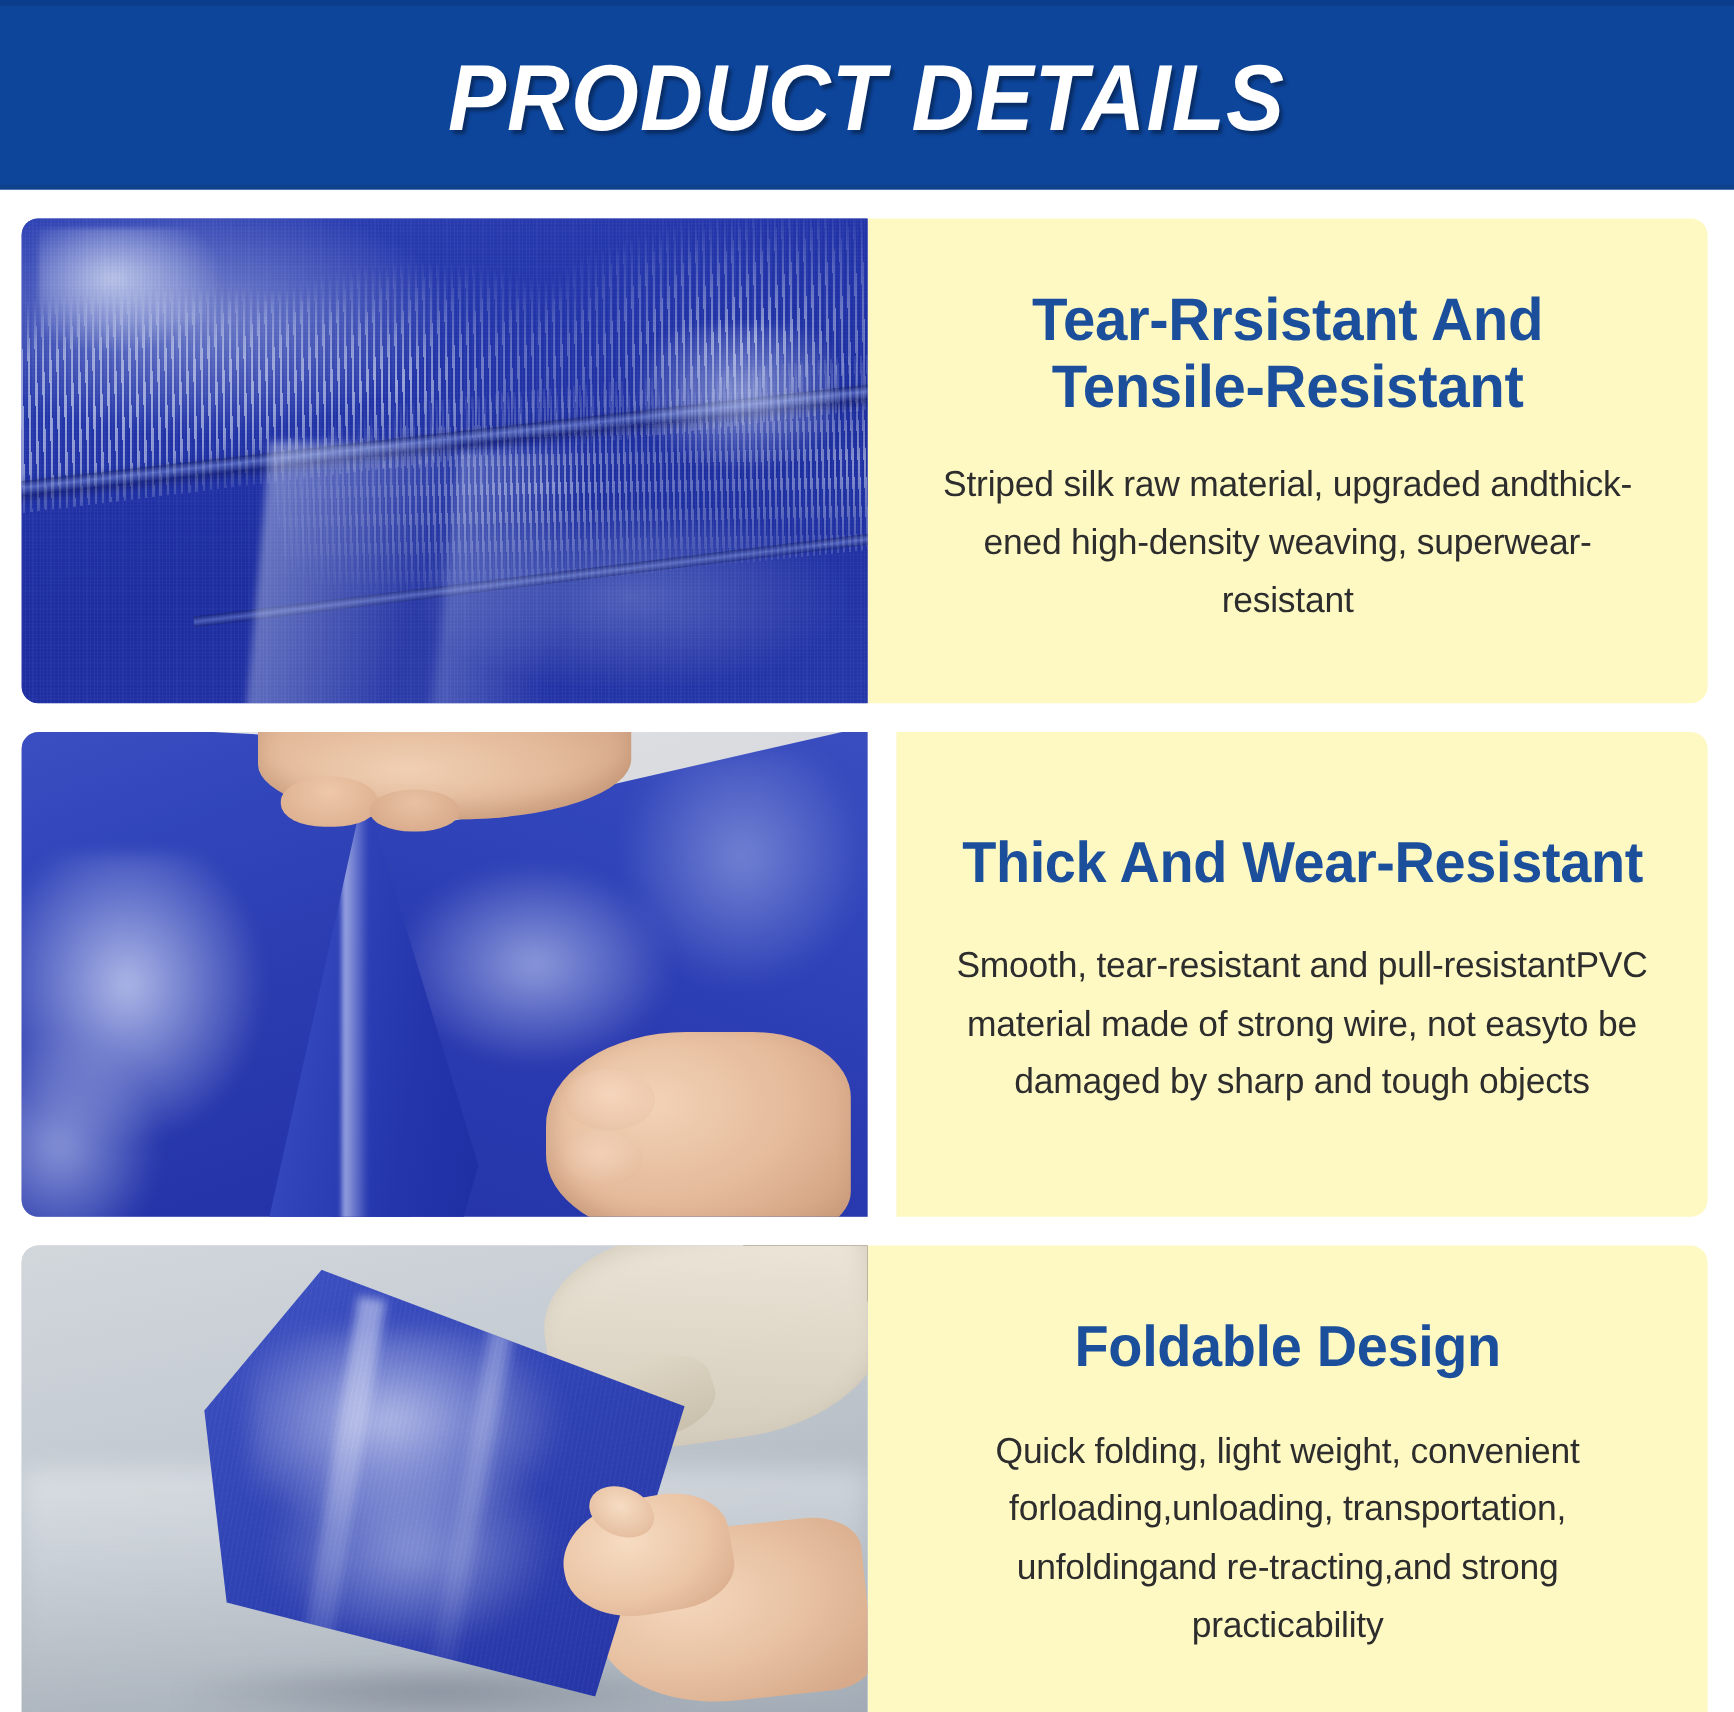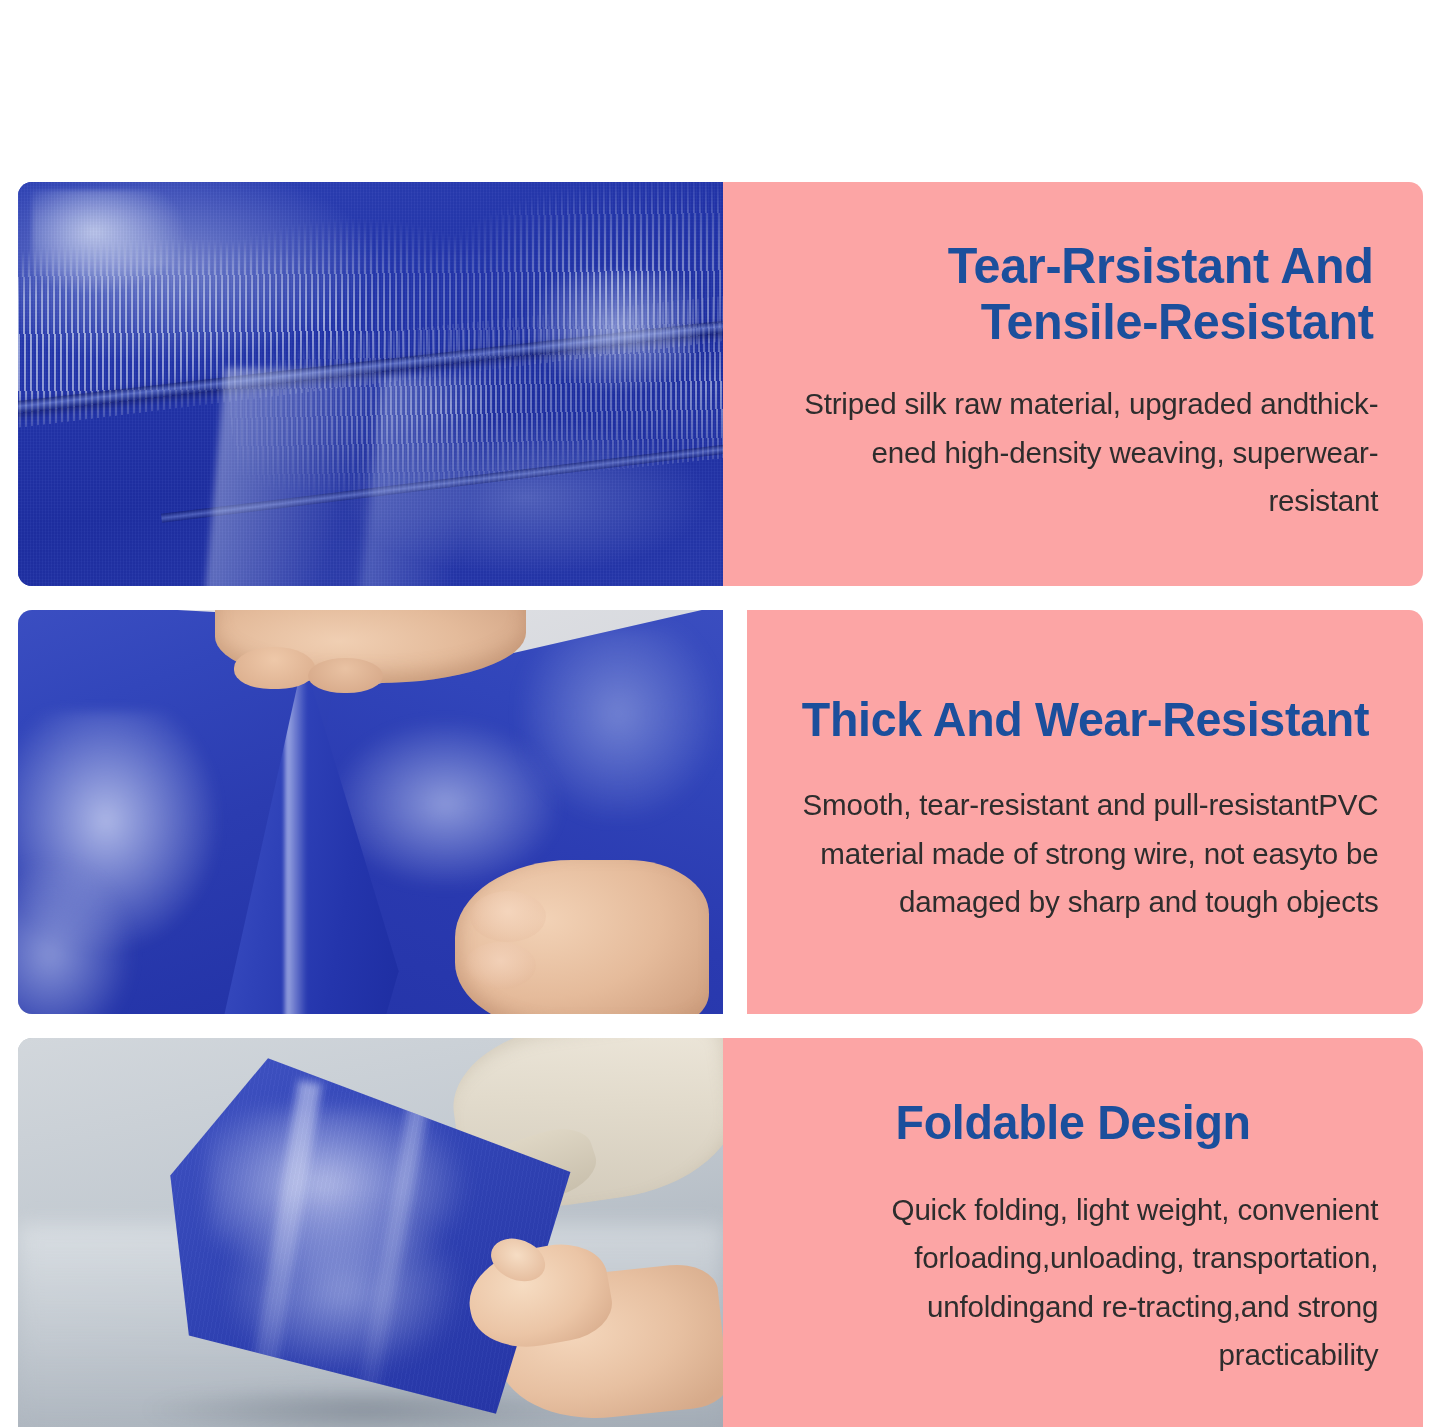--- a/index.html
+++ b/index.html
@@ -52,26 +52,26 @@
     position:relative;
     width:705px; height:404px;
     border-radius:14px 0 0 14px;
     overflow:hidden;
     flex:0 0 705px;
   }
   .row:first-child .photo { border-radius:14px 0 0 14px; }
 
   .textpanel {
     flex:1;
-    background:#fca5a5;
+    background:#fef9c3;
     border-radius:0 14px 14px 0;
     display:flex; flex-direction:column;
     align-items:center; justify-content:center;
     padding:10px 40px 14px 40px;
-    text-align:right;
+    text-align:center;
   }
   
   .row.r1 .photo { border-radius:14px 0 0 14px; }
   .row.r1 .textpanel { border-radius:0 14px 14px 0; }
   .row.r2 .photo { border-radius:14px 0 0 14px; }
   .row.r2 .textpanel { border-radius:0 14px 14px 0;margin-left:24px; }
   .row.r3 .photo { border-radius:14px 0 0 14px; }
   .row.r3 .textpanel { border-radius:0 14px 14px 0; }
 
   .feat-title {
@@ -341,20 +341,23 @@
     position:absolute; left:18%; bottom:2%; width:62%; height:12%;
     background:radial-gradient(ellipse at 50% 50%, rgba(80,90,105,.38), rgba(80,90,105,0) 72%);
     filter:blur(7px);
   }
 </style>
 </head>
 <body>
 
 <div class="page">
 
+  <div class="header">
+    <div class="header-title">PRODUCT DETAILS</div>
+  </div>
 
   <div class="rows">
 
     <div class="row r1">
       <div class="photo ph1">
         <div class="base"></div>
         <div class="band"></div>
         <div class="band2"></div>
         <div class="seam"></div>
         <div class="seam2"></div>

